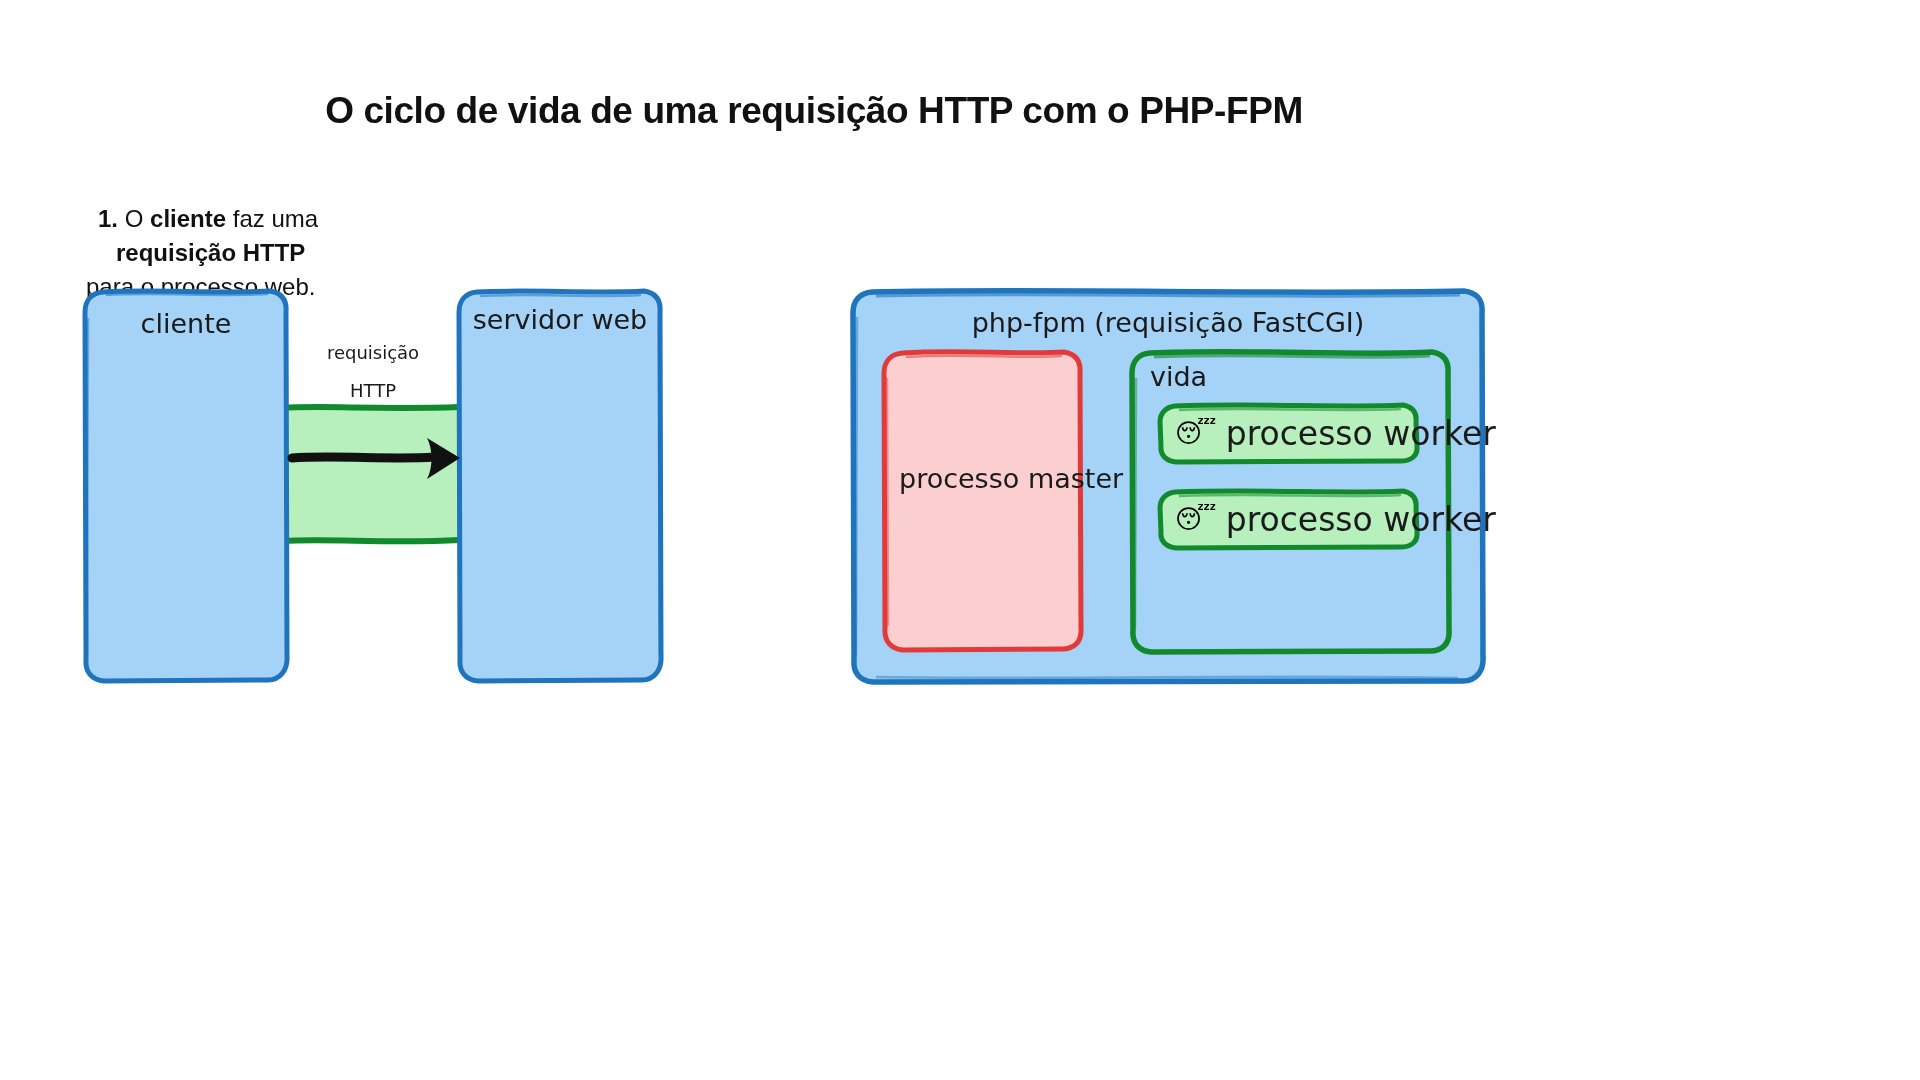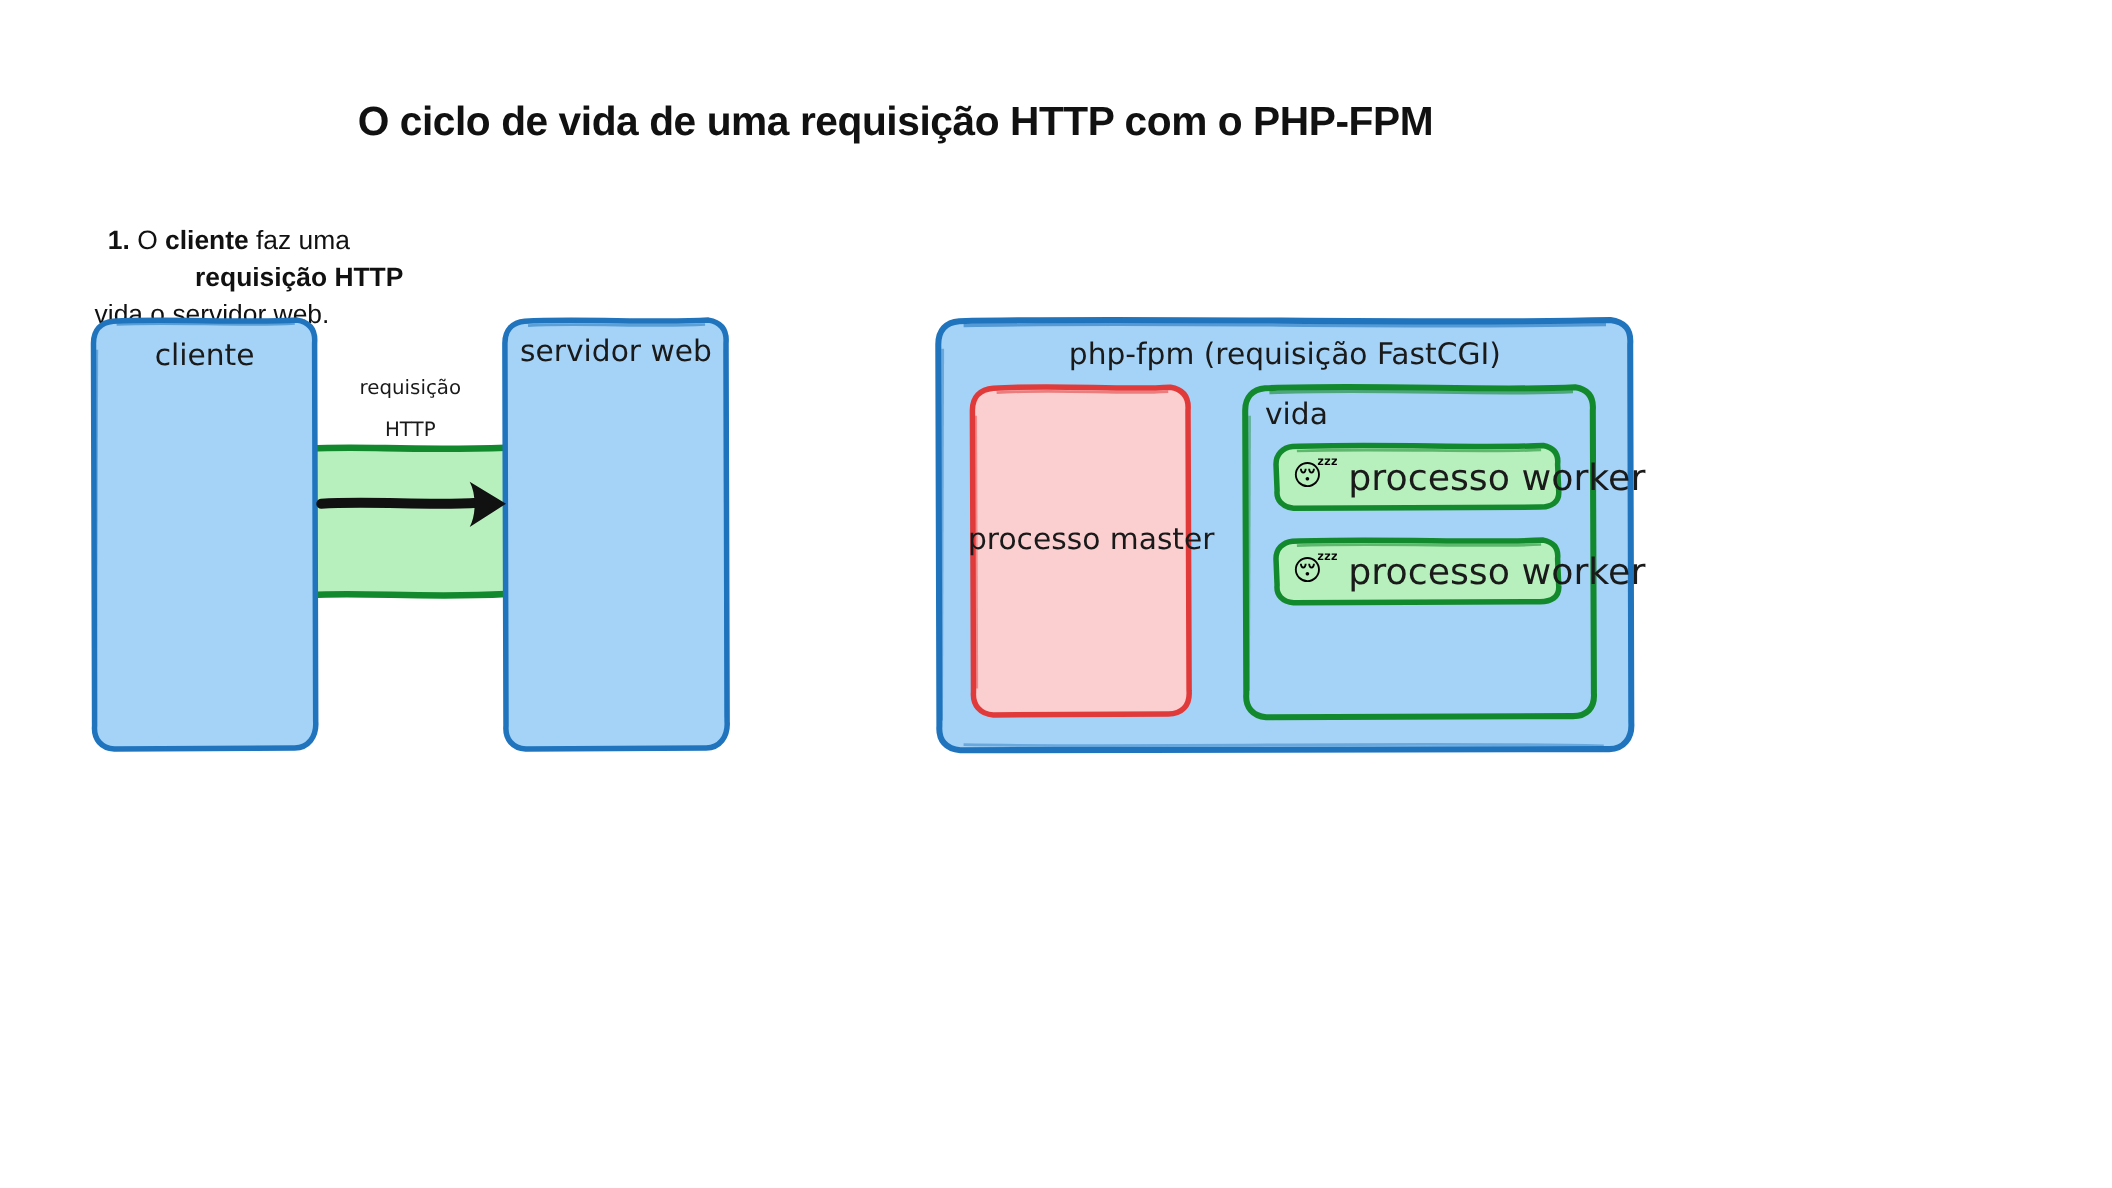--- a/index.html
+++ b/index.html
@@ -39,21 +39,21 @@
     font-family: "Liberation Sans", sans-serif;
     font-size: 24px;
     line-height: 34px;
     color: #111111;
   }
   .step-caption .ln {
     display: block;
     white-space: nowrap;
   }
   .step-caption .ln-1 { margin-left: 0px; }
-  .step-caption .ln-2 { margin-left: 18px; text-align: center; }
+  .step-caption .ln-2 { margin-left: 18px; }
   .step-caption .ln-3 { margin-left: -12px; }
   .step-caption b { font-weight: bold; }
 
   
   .hand-box {
     position: absolute;
     box-sizing: border-box;
   }
   .hand-box > svg {
     position: absolute;
@@ -81,21 +81,21 @@
   #http-band    { left: 284px; top: 404px; width: 174px; height: 140px; }
   #phpfpm-box   { left: 850px; top: 287px; width: 636px; height: 398px; }
   #master-box   { left: 880px; top: 348px; width: 205px; height: 305px; }
   #pool-box     { left: 1130px;top: 348px; width: 322px; height: 307px; }
   #worker-1     { left: 1157px;top: 402px; width: 263px; height: 62px; }
   #worker-2     { left: 1157px;top: 488px; width: 263px; height: 62px; }
 
   #client-box .box-label  { top: 20px; }
   #server-box .box-label  { top: 12px; }
   #phpfpm-box .box-label  { top: 20px; }
-  #master-box .box-label  { top: 123px; }
+  #master-box .box-label  { top: 111px; margin-left: 19px; }
   #pool-box   .box-label  { top: 13px; text-align: left; padding-left: 20px; }
 
   .worker-row {
     position: absolute;
     left: 0; top: 0;
     width: 100%; height: 100%;
     display: flex;
     align-items: center;
     justify-content: flex-start;
     padding-left: 18px;
@@ -140,21 +140,21 @@
 
 <div class="title">O ciclo de vida de uma requisição HTTP com o PHP-FPM</div>
 
 <div class="step-caption">
   <span class="ln ln-1">
     <b>1.</b><span> O </span><b>cliente</b><span> faz uma</span>
   </span>
   <span class="ln ln-2">
     <b>requisição HTTP</b>
   </span>
-  <span class="ln ln-3">vida o servidor web.</span>
+  <span class="ln ln-3">para o processo web.</span>
 </div>
 
 <div class="hand-box" id="http-band">
   <svg viewBox="0 0 174 140" preserveAspectRatio="none">
     <rect x="0" y="2" width="174" height="136" fill="#b8f0bd"></rect>
     <path d="M-2,4 C40,1 90,6 176,3" stroke="#12892c" stroke-width="6" fill="none" stroke-linecap="round"></path>
     <path d="M-2,137 C46,134 104,140 176,136" stroke="#12892c" stroke-width="6" fill="none" stroke-linecap="round"></path>
   </svg>
 </div>
 

